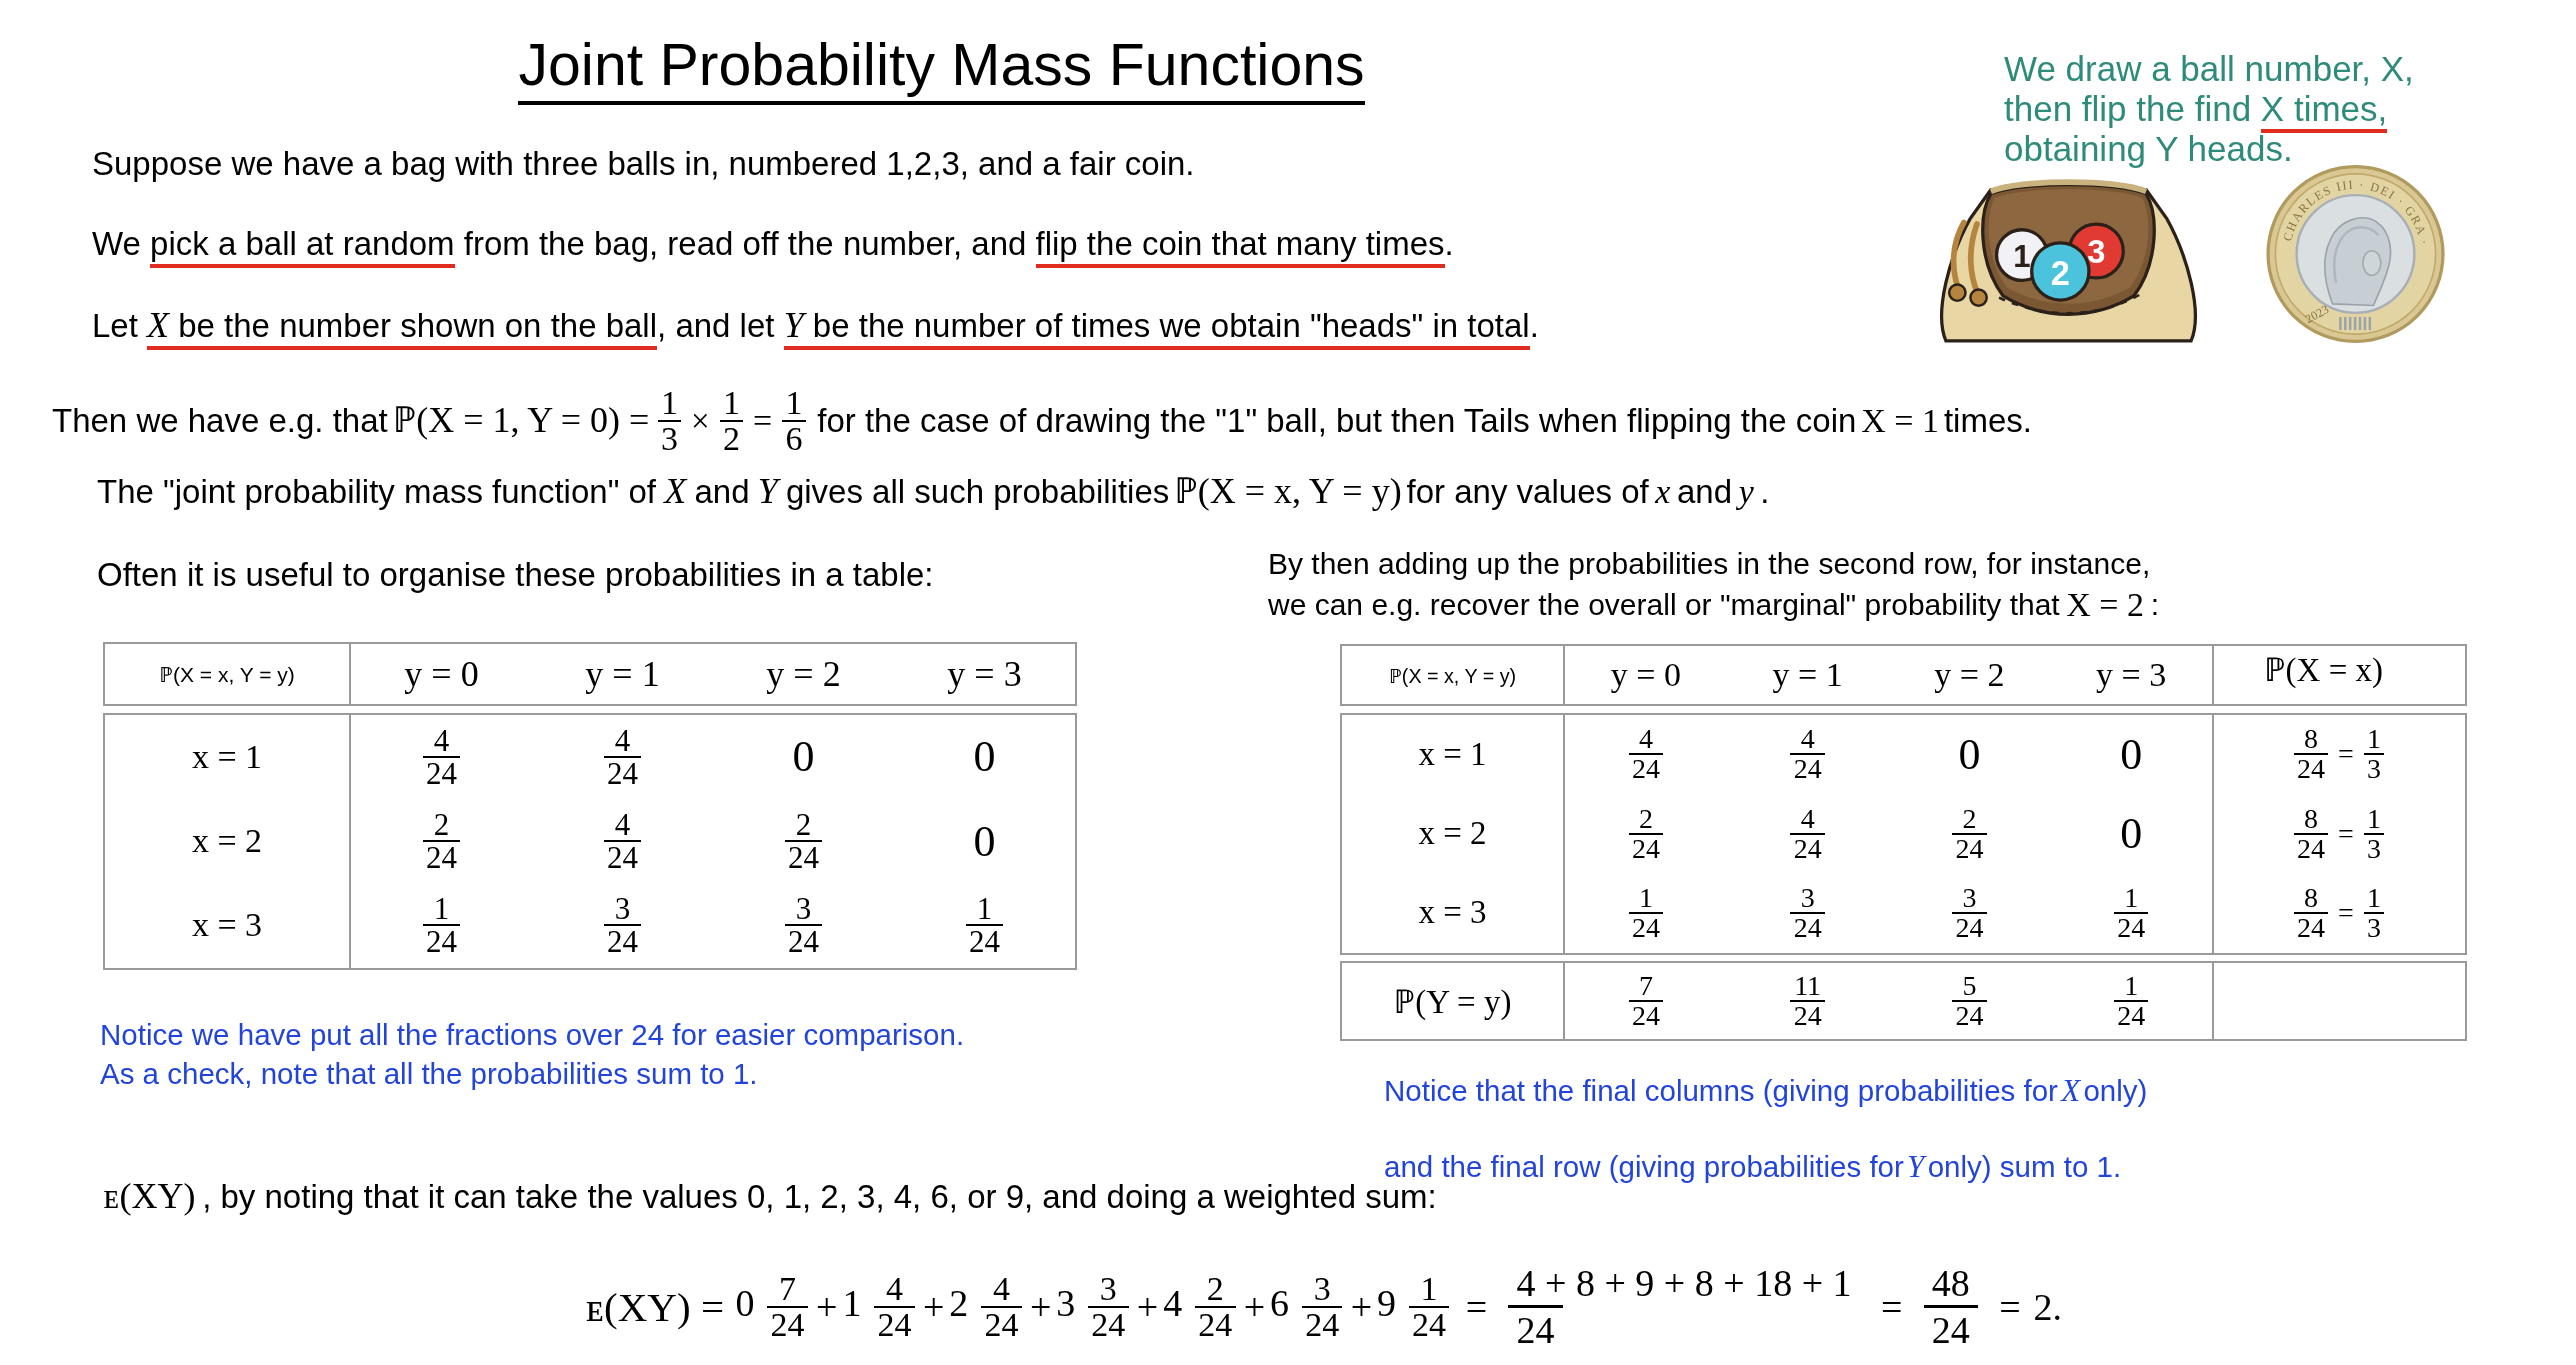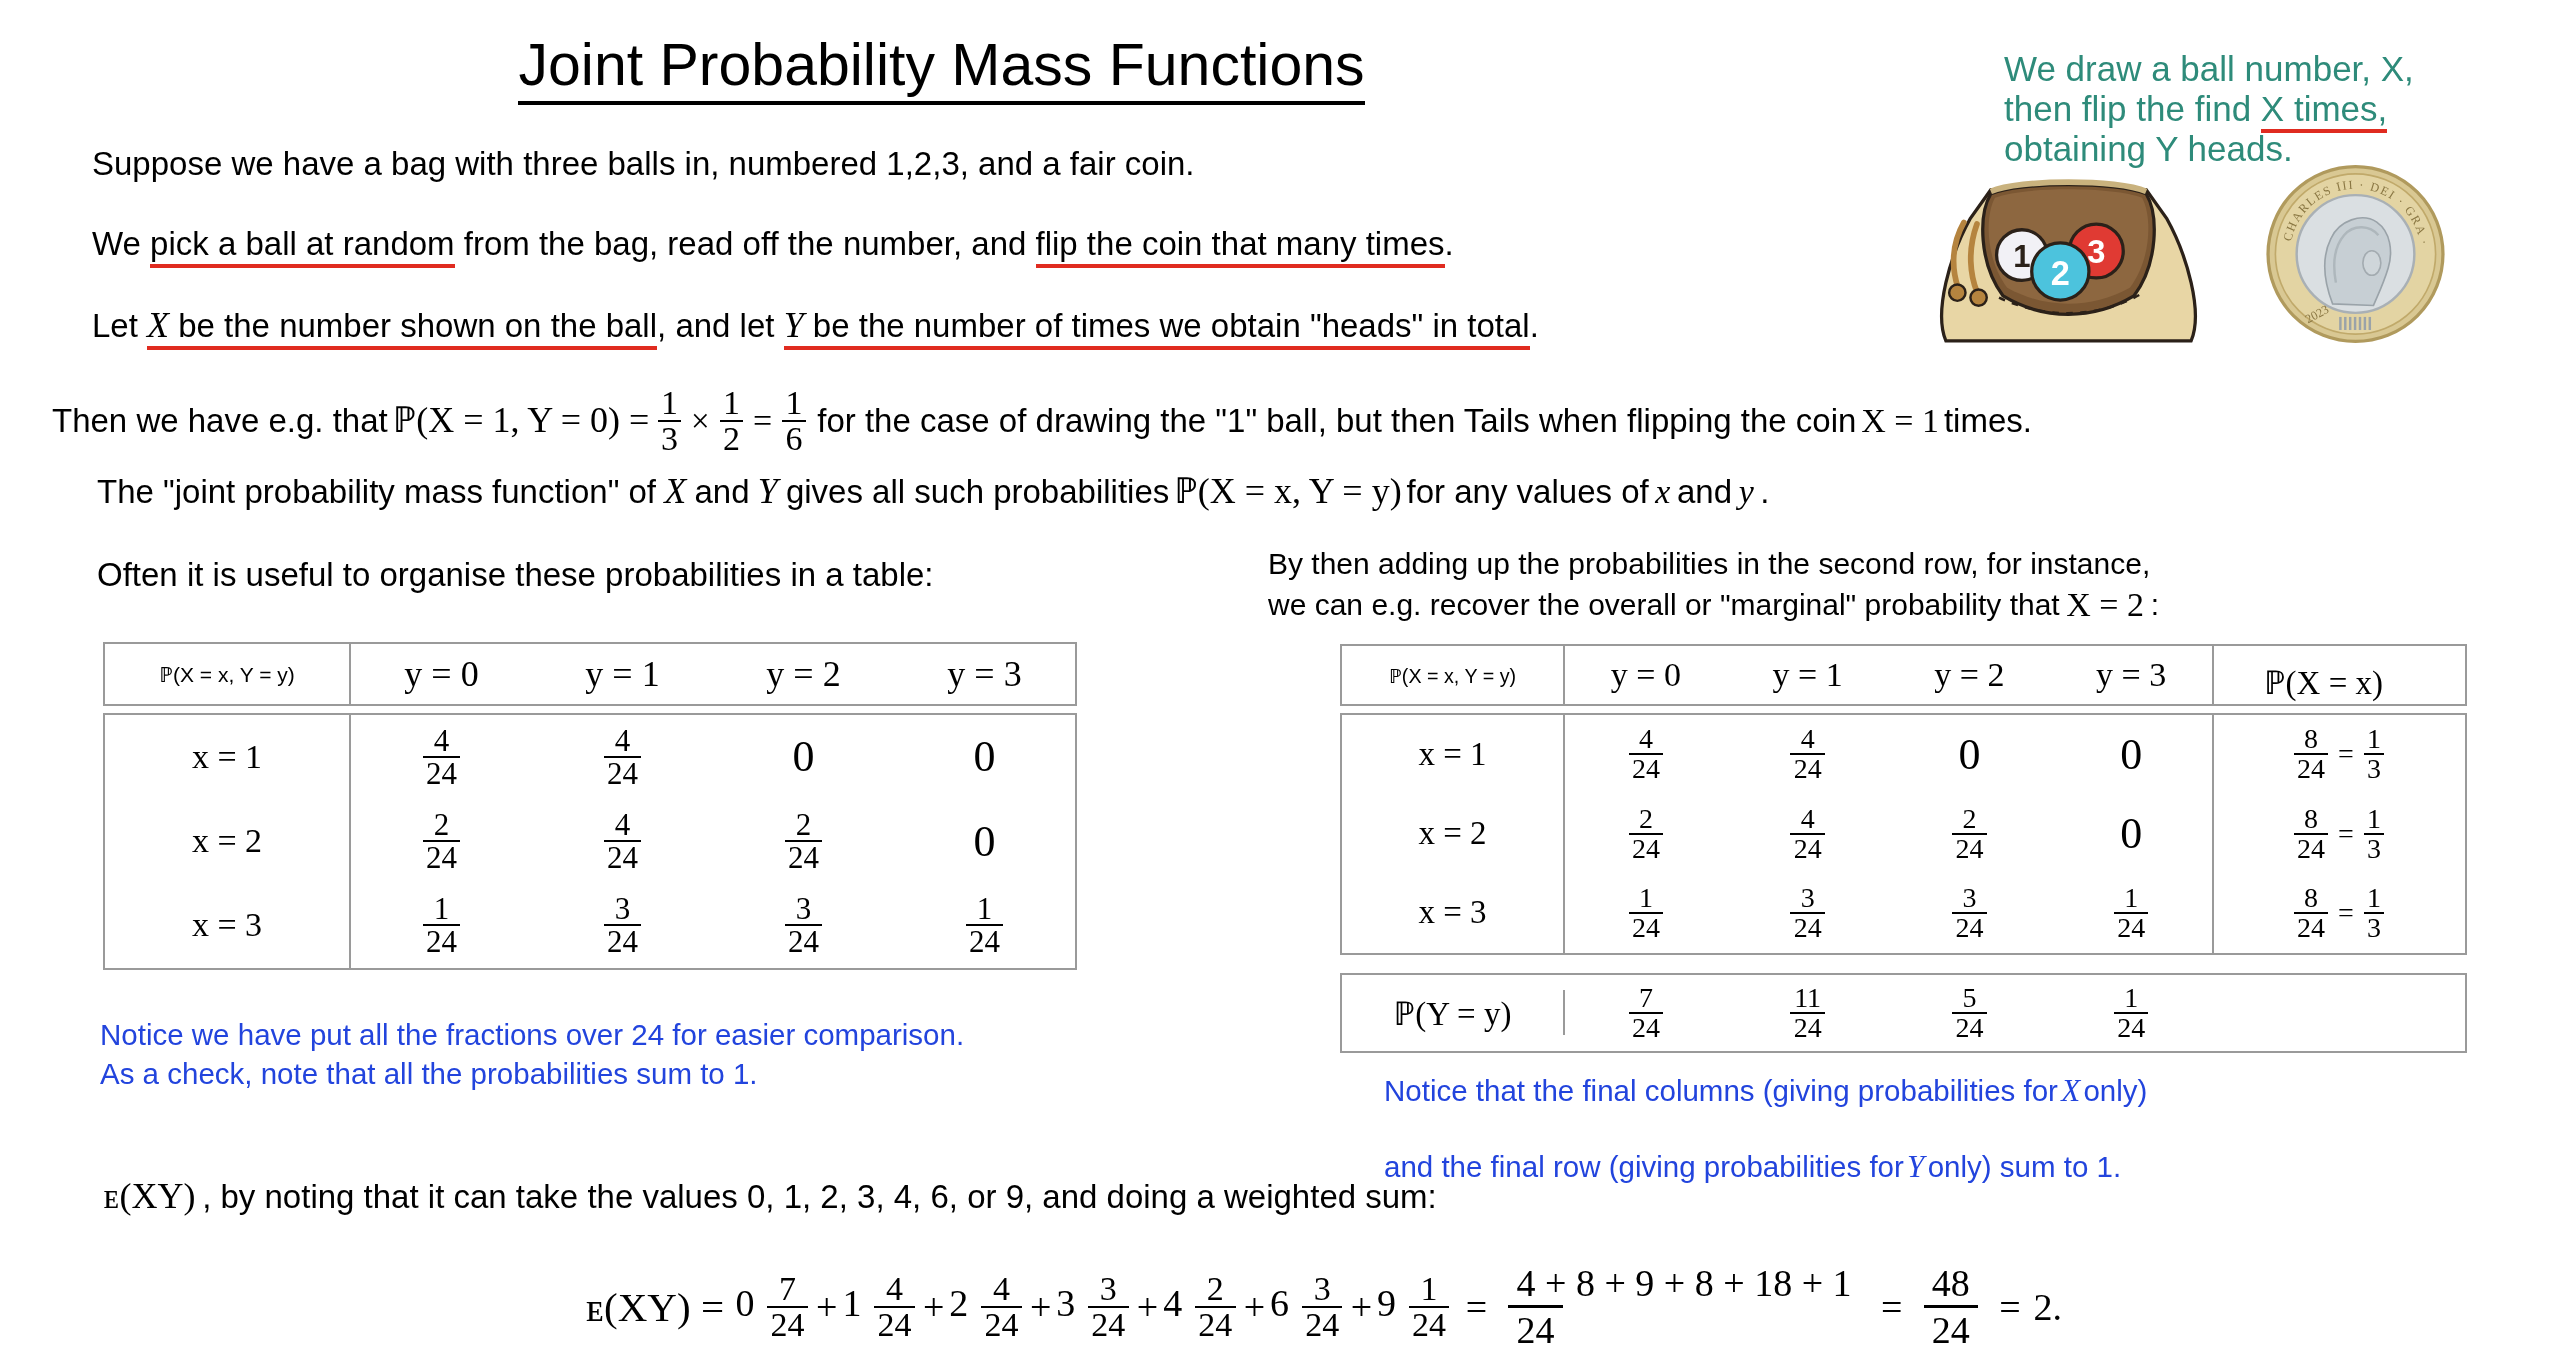--- a/index.html
+++ b/index.html
@@ -376,21 +376,21 @@
 <div class="tblwrap" style="left:1340px; top:644px; width:1127px;">
 
   <div class="hdrbox" style="height:62px;">
     <div class="cellcorner" style="width:223px; font-size:19.7px;">ℙ(X = x, Y = y)</div>
     <div class="ycols" style="width:647px; flex:none;">
       <div class="ycol" style="font-size:34px;">y = 0</div>
       <div class="ycol" style="font-size:34px;">y = 1</div>
       <div class="ycol" style="font-size:34px;">y = 2</div>
       <div class="ycol" style="font-size:34px;">y = 3</div>
     </div>
-    <div class="margcol" style="width:221px; align-items:center; justify-content:flex-end;">
+    <div class="margcol" style="width:221px; align-items:center; justify-content:flex-start;">
       <span class="mathup" style="font-size:33px;">ℙ(X = x)</span>
     </div>
   </div>
 
   <div class="bodybox" style="height:242px; margin-top:6.6px;">
     <div class="xlabcol" style="width:223px;">
       <div class="xlab" style="font-size:33px;">x = 1</div>
       <div class="xlab" style="font-size:33px;">x = 2</div>
       <div class="xlab" style="font-size:33px;">x = 3</div>
     </div>
@@ -495,21 +495,21 @@
           </span>
         <span style="margin:0 6.6px;">=</span>
         <span class="frac frac-sm">
             <span class="num">1</span>
             <span class="den">3</span>
           </span>
       </div>
     </div>
   </div>
 
-  <div class="rowbox" style="height:80px; margin-top:18px;align-items:center;">
+  <div class="rowbox" style="height:80px; margin-top:6px;">
     <div class="cellcorner" style="width:223px;">
       <span class="mathup" style="font-size:33px;">ℙ(Y = y)</span>
     </div>
     <div class="ycols" style="width:647px; flex:none;">
       <div class="ycol"><span class="frac frac-sm">
             <span class="num">7</span>
             <span class="den">24</span>
           </span></div>
       <div class="ycol"><span class="frac frac-sm">
             <span class="num">11</span>

